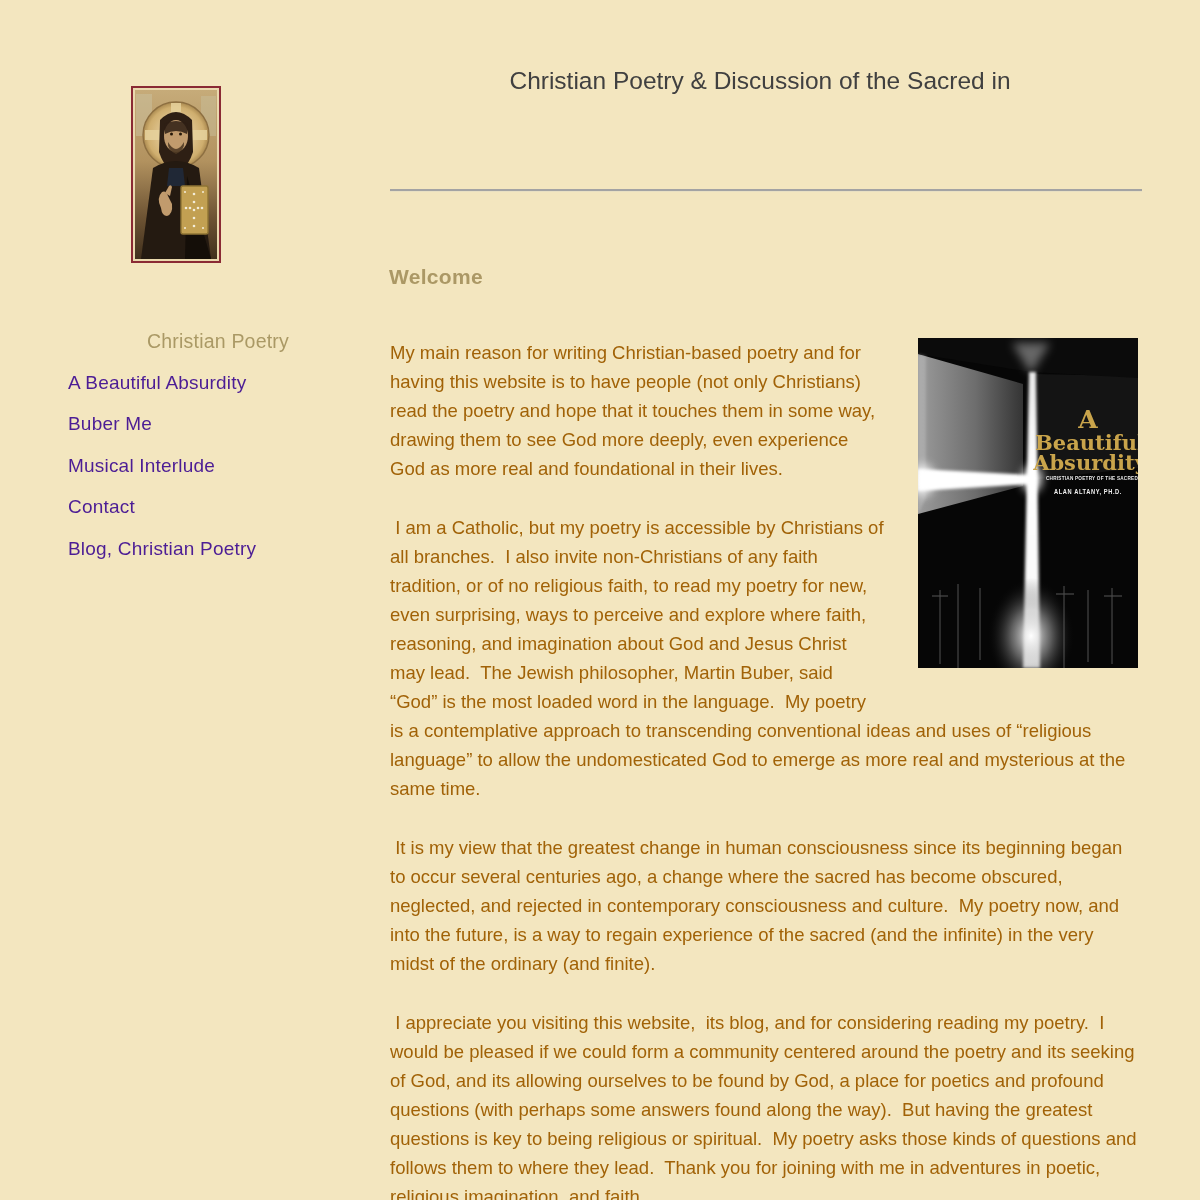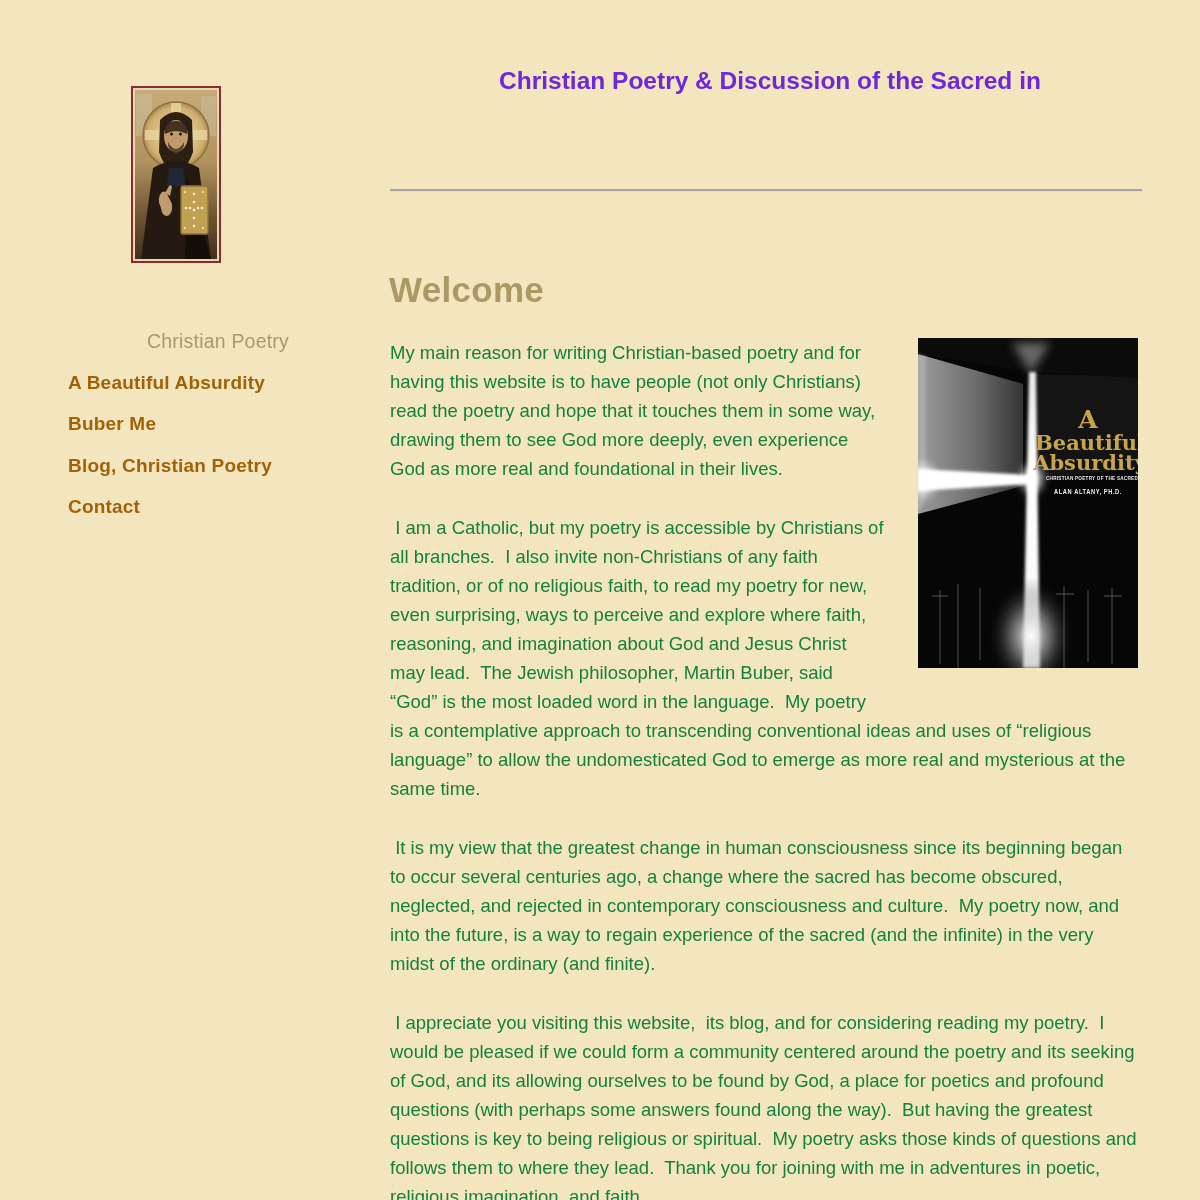--- a/index.html
+++ b/index.html
@@ -17,49 +17,49 @@
     width:82px; height:169px;
     border:2px solid #8a2a34;
     padding:2px; background:#ead9ae;
   }
   .site-icon-frame svg { display:block; }
 
   .nav { position:absolute; left:68px; top:331px; width:300px; }
   .nav-item {
     margin-bottom:21px;
     font-size:19px; line-height:20.5px;
-    font-weight:700; color:#a16207;
+    font-weight:400; color:#4c1d95;
     cursor:pointer; letter-spacing:0.2px;
   }
   .nav-item.active { color:#aa9965; font-weight:500; font-size:19.5px;text-align:center; }
 
   
   .site-title {
-    position:absolute; left:396px; top:64px; width:748px;
+    position:absolute; left:386px; top:64px; width:748px;
     text-align:center;
-    font-size:24.5px; line-height:33px; font-weight:700;
-    color:#6d28d9;
+    font-size:24.5px; line-height:33px; font-weight:400;
+    color:#404040;
   }
   .divider {
     position:absolute; left:390px; top:189px; width:752px; height:2px;
     background:#a3a3a3;
     border-bottom:1px solid #e9e0c2;
   }
   .welcome {
-    position:absolute; left:389px; top:241px;
-    font-size:35px; font-weight:600; color:#ab9865;
+    position:absolute; left:389px; top:248px;
+    font-size:21px; font-weight:600; color:#ab9865;
     letter-spacing:0.3px;
   }
   .content {
     position:absolute; left:390px; top:338px; width:748px;
   }
   .content p {
     margin:0 0 30px 0;
     font-size:18.5px; line-height:29px;
-    color:#15803d;
+    color:#a16207;
     white-space:pre-wrap;
   }
   .book-cover {
     float:right;
     width:220px; height:330px;
     margin:0 0 26px 34px;
     background:#050505;
   }
   .book-cover svg { display:block; }
 </style>
@@ -117,22 +117,23 @@
       </g>
       <path d="M26 118 Q21 108 27 102 Q31 100 33 106 L37 114 Q38 124 32 126 Q27 126 26 118" fill="#c19b6d"></path>
       <path d="M30 103 L34 96 Q36 94 37 97 L35 106 Z" fill="#c19b6d"></path>
     </svg>
   </div>
 
   <nav class="nav">
     <div class="nav-item active">Christian Poetry</div>
     <div class="nav-item">A Beautiful Absurdity</div>
     <div class="nav-item">Buber Me</div>
+    <div class="nav-item">Musical Interlude</div>
+    <div class="nav-item">Contact</div>
     <div class="nav-item">Blog, Christian Poetry</div>
-    <div class="nav-item">Contact</div>
   </nav>
 
   <header class="site-title">
     <div>Christian Poetry &amp; Discussion of the Sacred in</div>
   </header>
 
   <div class="divider"></div>
 
   <h2 class="welcome">Welcome</h2>
 

